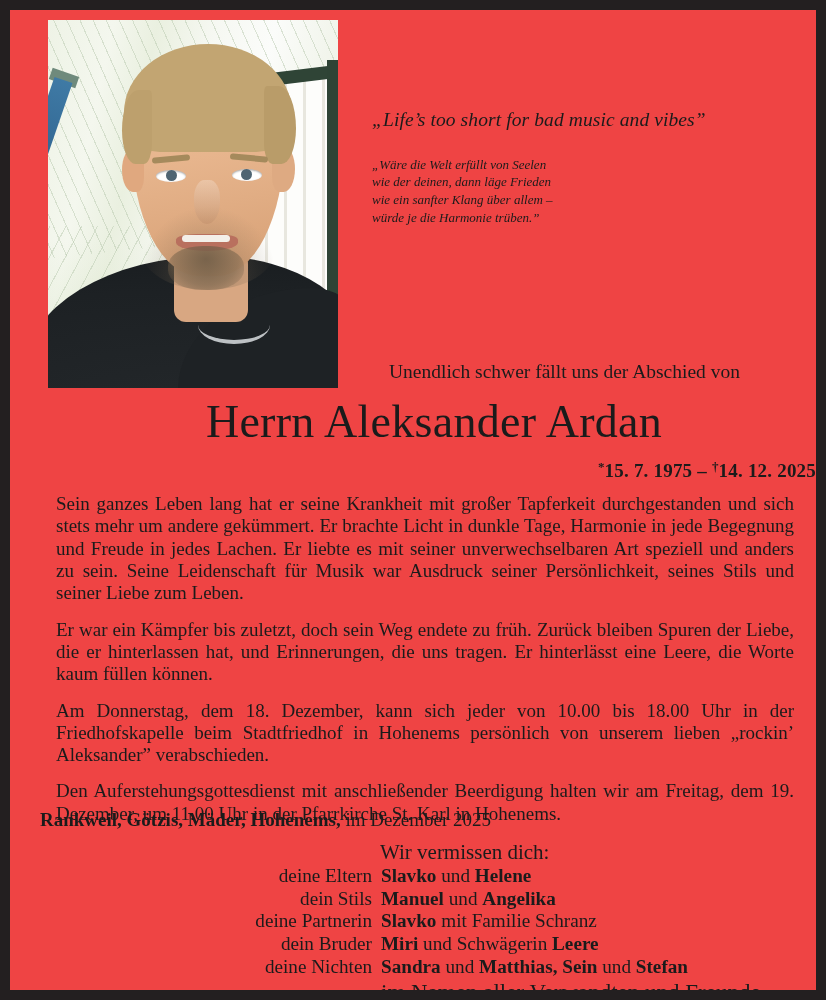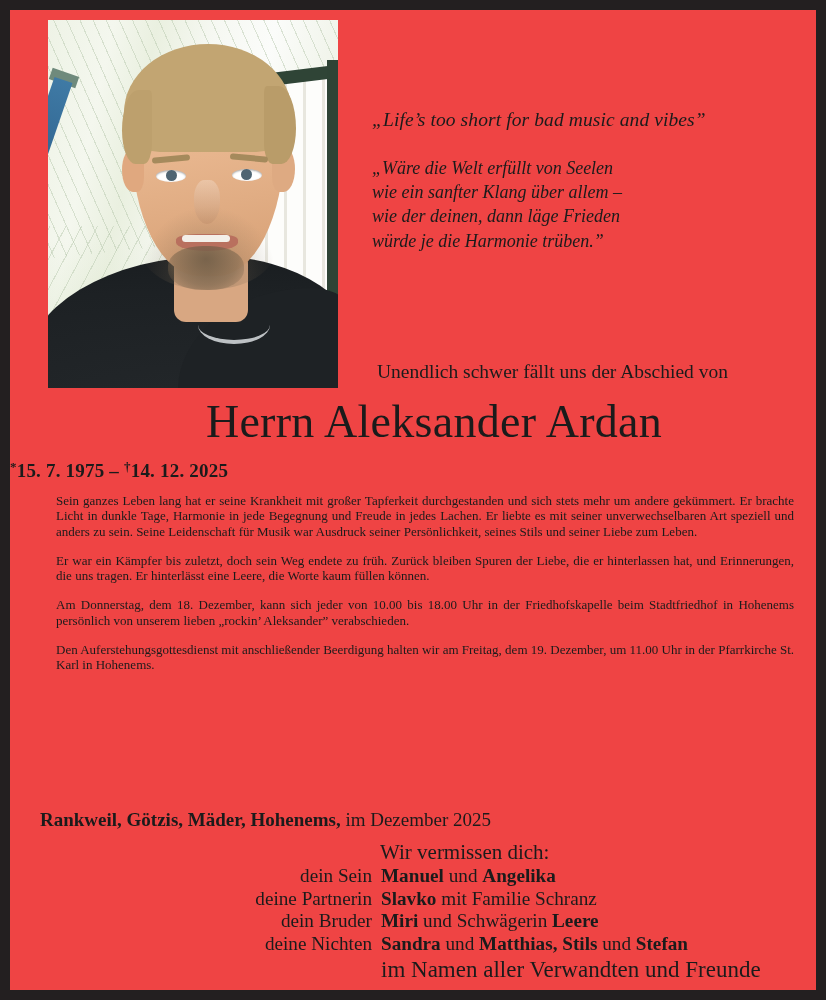--- a/index.html
+++ b/index.html
@@ -260,28 +260,28 @@
   .quote-line {
     font-style: italic;
     font-size: 19.5px;
     line-height: 1.0;
     letter-spacing: .1px;
     white-space: nowrap;
   }
   .quote-poem {
     margin-top: 26px;
     font-style: italic;
-    font-size: 18px;
+    font-size: 13px;
     line-height: 1.36;
     white-space: nowrap;
   }
 
   .lead-line {
     position: absolute;
-    left: 367px;
+    left: 379px;
     top: 352px;
     font-size: 19.5px;
     line-height: 1;
     white-space: nowrap;
   }
 
   .name {
     position: absolute;
     left: 0;
     right: 0;
@@ -290,40 +290,40 @@
     font-size: 46px;
     line-height: 1;
     letter-spacing: .3px;
     padding-left: 42px;
   }
   .dates {
     position: absolute;
     left: 0;
     right: 0;
     top: 450px;
-    text-align: left;
+    text-align: right;
     font-size: 19px;
     font-weight: bold;
     line-height: 1;
     letter-spacing: .2px;
   }
   .dates sup {
     font-size: 13px;
     vertical-align: .45em;
     font-weight: bold;
   }
 
   .body-block {
     position: absolute;
     left: 46px;
     top: 483px;
     width: 738px;
   }
   .body-para {
-    font-size: 13px;
+    font-size: 19px;
     line-height: 1.175;
     text-align: justify;
     text-justify: inter-word;
     margin: 0 0 14px 0;
     hyphens: none;
   }
   .body-para:last-child { margin-bottom: 0; }
 
   .place-line {
     position: absolute;
@@ -406,22 +406,22 @@
         <div class="teeth"></div>
         <div class="goatee"></div>
         <div class="chain"></div>
       </div>
     </div>
 
     <div class="quote-block">
       <div class="quote-line">„Life’s too short for bad music and vibes”</div>
       <div class="quote-poem">
         <div>„Wäre die Welt erfüllt von Seelen</div>
+        <div>wie der deinen, dann läge Frieden</div>
         <div>wie ein sanfter Klang über allem –</div>
-        <div>wie der deinen, dann läge Frieden</div>
         <div>würde je die Harmonie trüben.”</div>
       </div>
     </div>
 
     <div class="lead-line">Unendlich schwer fällt uns der Abschied von</div>
 
     <div class="name">Herrn Aleksander Ardan</div>
 
     <div class="dates"><sup>*</sup><span>15. 7. 1975</span> <span>–</span> <sup>†</sup><span>14. 12. 2025</span></div>
 
@@ -432,34 +432,38 @@
       <p class="body-para">Den Auferstehungsgottesdienst mit anschließender Beerdigung halten wir am Freitag, dem 19. Dezember, um 11.00 Uhr in der Pfarrkirche St. Karl in Hohenems.</p>
     </div>
 
     <div class="place-line"><b>Rankweil, Götzis, Mäder, Hohenems,</b><span> im Dezember 2025</span></div>
 
     <div class="family">
       <div class="fam-head">Wir vermissen dich:</div>
       <table class="fam-table">
         <tbody>
             <tr>
-              <td class="fam-rel">dein Sein</td>
+              <td class="fam-rel">deine Eltern</td>
+              <td class="fam-names"><b>Slavko</b> und <b>Helene</b></td>
+            </tr>
+            <tr>
+              <td class="fam-rel">dein Stils</td>
               <td class="fam-names"><b>Manuel</b> und <b>Angelika</b></td>
             </tr>
             <tr>
               <td class="fam-rel">deine Partnerin</td>
               <td class="fam-names"><b>Slavko</b> mit Familie Schranz</td>
             </tr>
             <tr>
               <td class="fam-rel">dein Bruder</td>
               <td class="fam-names"><b>Miri</b> und Schwägerin <b>Leere</b></td>
             </tr>
             <tr>
               <td class="fam-rel">deine Nichten</td>
-              <td class="fam-names"><b>Sandra</b> und <b>Matthias, Stils</b> und <b>Stefan</b></td>
+              <td class="fam-names"><b>Sandra</b> und <b>Matthias, Sein</b> und <b>Stefan</b></td>
             </tr>
           </tbody>
       </table>
       <div class="fam-foot">im Namen aller Verwandten und Freunde</div>
     </div>
 
   </div>
 </div>
 
 </body></html>

